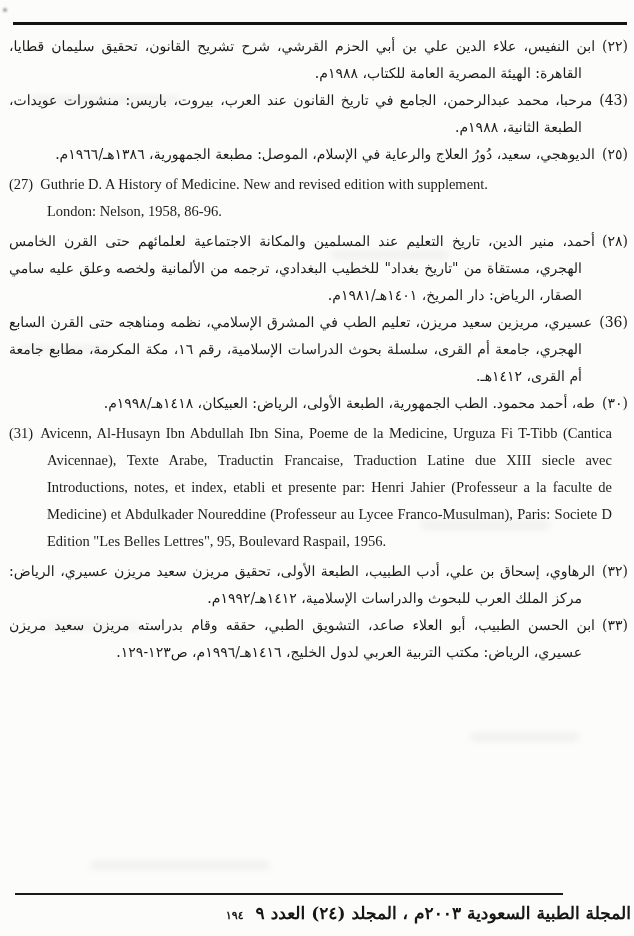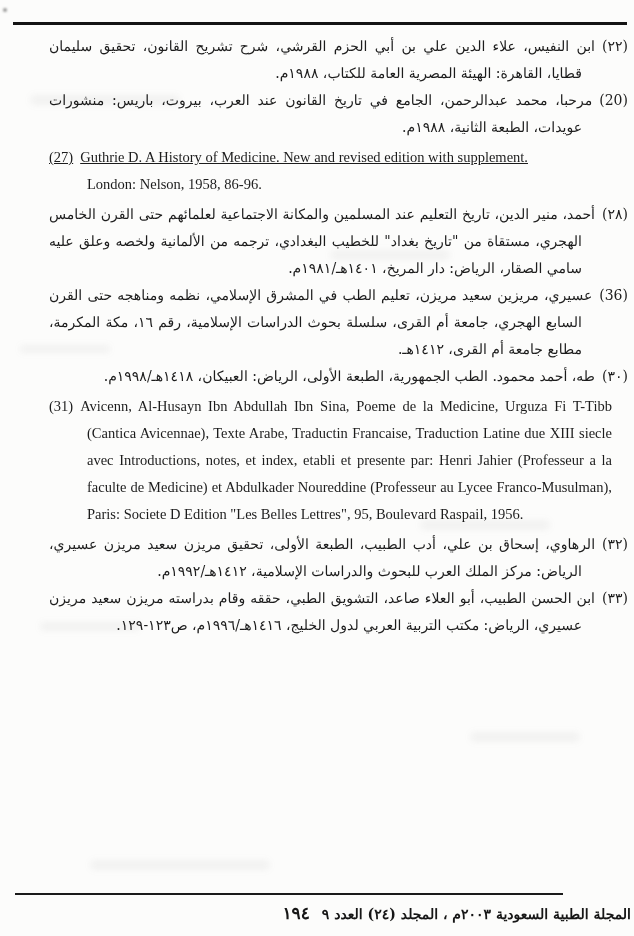--- a/index.html
+++ b/index.html
@@ -34,21 +34,21 @@
     filter: blur(1px);
   }
   .top-rule {
     position: absolute;
     left: 13px; top: 22px;
     width: 614px; height: 3px;
     background: #141414;
   }
   .content {
     position: absolute;
-    top: 33px; left: 9px; right: 6px; margin-left: 40px;
+    top: 33px; left: 9px; right: 6px;
   }
   p.ref { margin: 0; }
   p.ar {
     direction: rtl;
     text-align: justify;
     font-family: "DejaVu Serif", serif;
     font-size: 14px;
     line-height: 27px;
     padding-right: 46px;
     text-indent: -46px;
@@ -57,41 +57,41 @@
     direction: ltr;
     text-align: justify;
     font-family: "Liberation Serif", serif;
     font-size: 14.5px;
     line-height: 27px;
     padding-left: 38px;
     text-indent: -38px;
     margin: 3px 16px 3px 0;
   }
   .num { margin-inline-end: 7px; white-space: nowrap; }
-  .en .line1 { display: block; text-decoration: underline; }
+  .en .line1 { display: block; }
   .en .line2 { display: block; text-indent: 0; }
   .footer-rule {
     position: absolute;
     top: 893px; left: 15px;
     width: 548px; height: 2px;
     background: #1a1a1a;
   }
   .footer {
     position: absolute;
     top: 903px; right: 3px;
     direction: rtl;
     display: flex;
     align-items: baseline;
     gap: 12px;
     font-family: "DejaVu Serif", serif;
     font-weight: bold;
     color: #161616;
   }
-  .journal-info { font-size: 14px; }
-  .page-number { font-size: 17px; letter-spacing: 1px; }
+  .journal-info { font-size: 17px; }
+  .page-number { font-size: 11px; letter-spacing: 1px; }
 </style>
 </head>
 <body>
 
 <div class="page">
 
   <span class="speck"></span>
   <div class="smudge" style="left:30px;top:95px;width:150px;height:10px;"></div>
   <div class="smudge" style="left:330px;top:250px;width:120px;height:10px;"></div>
   <div class="smudge" style="left:20px;top:345px;width:90px;height:8px;"></div>
@@ -100,22 +100,23 @@
   <div class="smudge" style="left:470px;top:732px;width:110px;height:10px;"></div>
   <div class="smudge" style="left:90px;top:860px;width:180px;height:10px;"></div>
 
   <div class="top-rule"></div>
 
   <div class="content">
 
     <p class="ref ar"><span class="num">(٢٢)</span><span>ابن النفيس، علاء الدين علي بن أبي الحزم القرشي، شرح تشريح القانون، تحقيق سليمان قطايا، القاهرة: الهيئة المصرية العامة للكتاب، ١٩٨٨م.</span></p>
 
 
-    <p class="ref ar"><span class="num">(20)</span><span>مرحبا، محمد عبدالرحمن، الجامع في تاريخ القانون عند العرب، بيروت، باريس: منشورات عويدات، الطبعة الثانية، ١٩٨٨م.</span></p>
+    <p class="ref ar"><span class="num">(43)</span><span>مرحبا، محمد عبدالرحمن، الجامع في تاريخ القانون عند العرب، بيروت، باريس: منشورات عويدات، الطبعة الثانية، ١٩٨٨م.</span></p>
 
+    <p class="ref ar"><span class="num">(٢٥)</span><span>الديوهجي، سعيد، دُورُ العلاج والرعاية في الإسلام، الموصل: مطبعة الجمهورية، ١٣٨٦هـ/١٩٦٦م.</span></p>
 
 
     <p class="ref en">
       <span class="line1"><span class="num">(27)</span><span>Guthrie D. A History of Medicine. New and revised edition with supplement.</span></span>
       <span class="line2">London: Nelson, 1958, 86-96.</span>
     </p>
 
     <p class="ref ar"><span class="num">(٢٨)</span><span>أحمد، منير الدين، تاريخ التعليم عند المسلمين والمكانة الاجتماعية لعلمائهم حتى القرن الخامس الهجري، مستقاة من "تاريخ بغداد" للخطيب البغدادي، ترجمه من الألمانية ولخصه وعلق عليه سامي الصقار، الرياض: دار المريخ، ١٤٠١هـ/١٩٨١م.</span></p>
 
     <p class="ref ar"><span class="num">(36)</span><span>عسيري، مريزين سعيد مريزن، تعليم الطب في المشرق الإسلامي، نظمه ومناهجه حتى القرن السابع الهجري، جامعة أم القرى، سلسلة بحوث الدراسات الإسلامية، رقم ١٦، مكة المكرمة، مطابع جامعة أم القرى، ١٤١٢هـ.</span></p>

